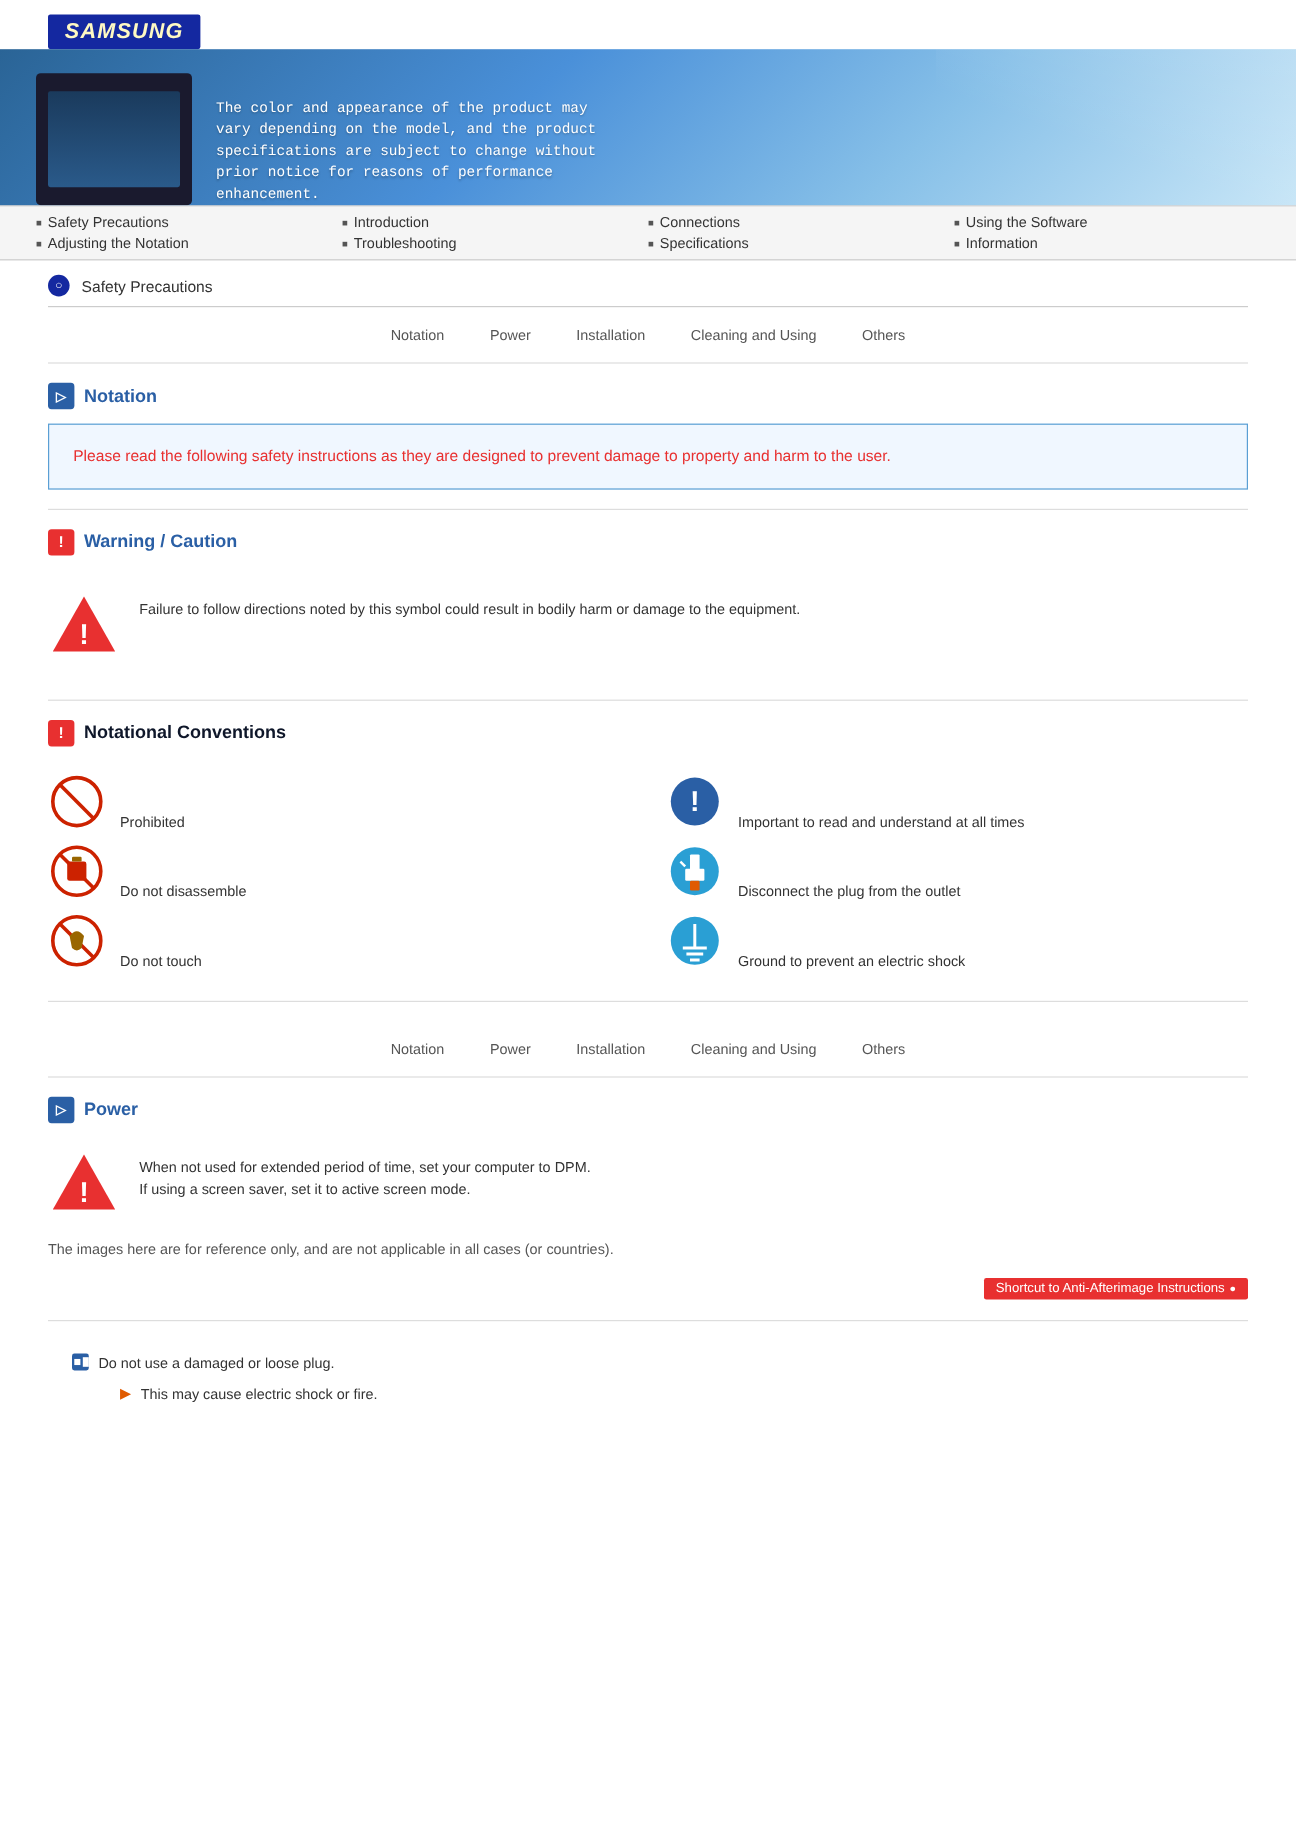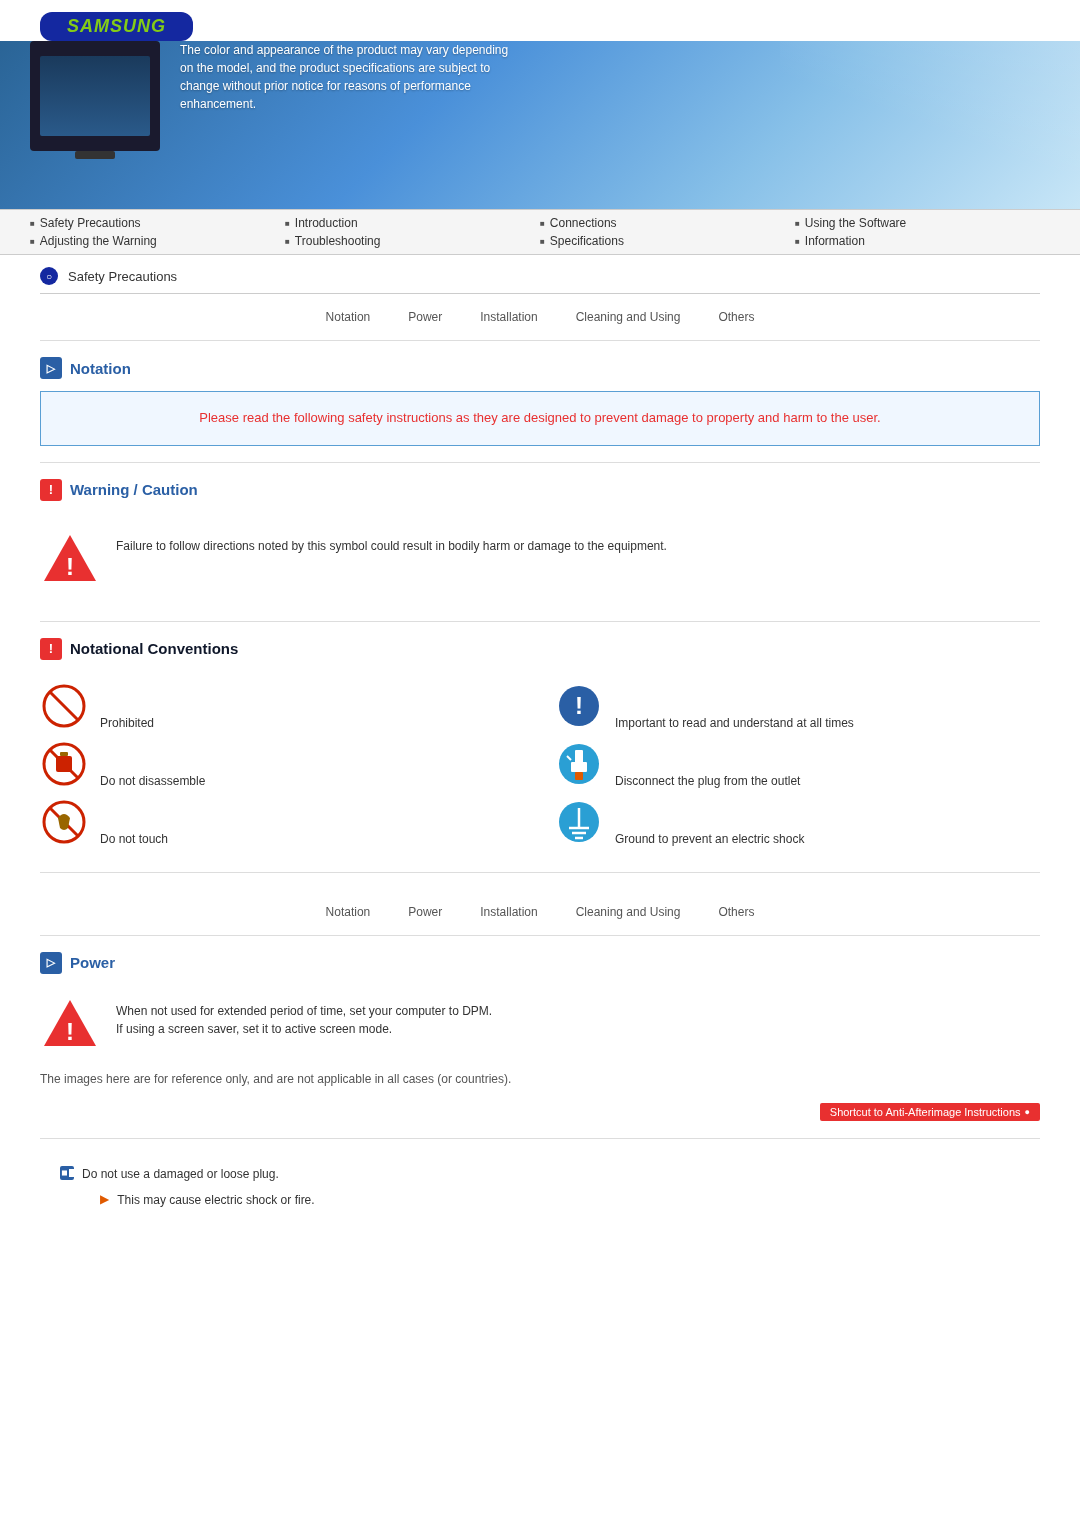--- a/index.html
+++ b/index.html
@@ -12,39 +12,40 @@
       min-height: 1528px;
     }
 
     
     .header {
       padding: 12px 40px 0 40px;
     }
     .samsung-logo {
       display: inline-block;
       background: #1428A0;
-      color: #84cc16;
+      color: #fef9c3;
       font-weight: bold;
       font-size: 18px;
       font-style: italic;
-      padding: 4px 27px;
-      border-radius: 12px;
+      padding: 4px 14px;
+      border-radius: 2px;
       letter-spacing: 1px;
       margin-bottom: 0;
     }
 
     
     .hero-banner {
       position: relative;
       width: 100%;
-      height: 168px;
+      height: 130px;
       background: linear-gradient(135deg, #2a6496 0%, #4a90d9 40%, #87c0e8 70%, #c8e6f7 100%);
       display: flex;
-      align-items: flex-start;
+      align-items: flex-end;
       overflow: hidden;
+      font-family: Liberation Mono, monospace;
     }
     .hero-monitor {
       width: 130px;
       height: 110px;
       margin-left: 30px;
       background: #1a1a2e;
       border-radius: 4px;
       position: relative;
       display: flex;
       align-items: center;
@@ -201,21 +202,21 @@
       font-weight: bold;
       color: #0f172a;
     }
 
     
     .notation-box {
       border: 1px solid #5a9fd4;
       background: #f0f7ff;
       padding: 16px 20px;
       margin: 8px 40px 12px 40px;
-      text-align: center;
+      text-align: left;
     }
     .notation-box-text {
       color: #e83030;
       font-size: 13px;
       line-height: 1.6;
       font-weight: normal;
     }
 
     
     .warning-section {
@@ -356,21 +357,21 @@
     <div class="hero-monitor-screen"></div>
     <div class="hero-monitor-stand"></div>
   </div>
   <div class="hero-text">The color and appearance of the product may vary depending on the model, and the product specifications are subject to change without prior notice for reasons of performance enhancement.</div>
   <div class="hero-wave"></div>
 </div>
 
 <div class="nav-menu">
   <div class="nav-col">
     <div class="nav-item">Safety Precautions</div>
-    <div class="nav-item">Adjusting the Warning</div>
+    <div class="nav-item">Adjusting the Notation</div>
   </div>
   <div class="nav-col">
     <div class="nav-item">Introduction</div>
     <div class="nav-item">Troubleshooting</div>
   </div>
   <div class="nav-col">
     <div class="nav-item">Connections</div>
     <div class="nav-item">Specifications</div>
   </div>
   <div class="nav-col">

